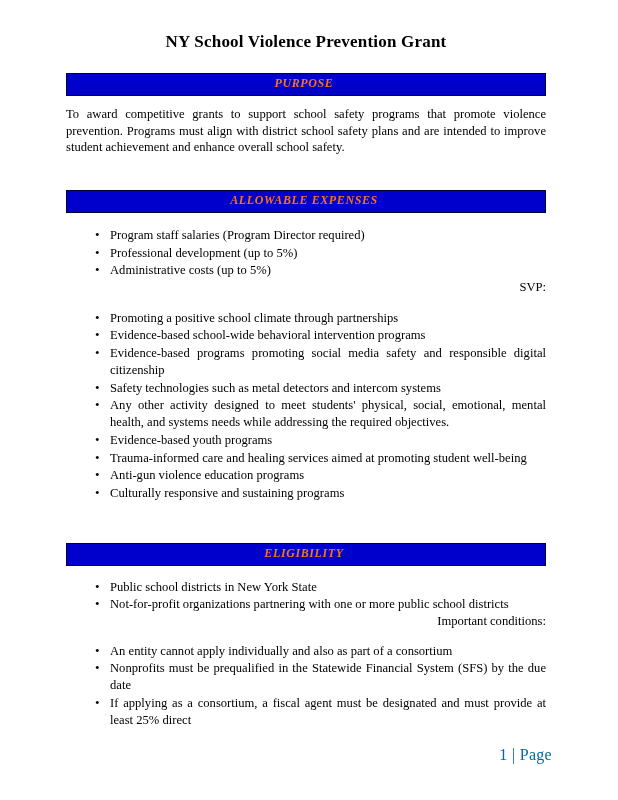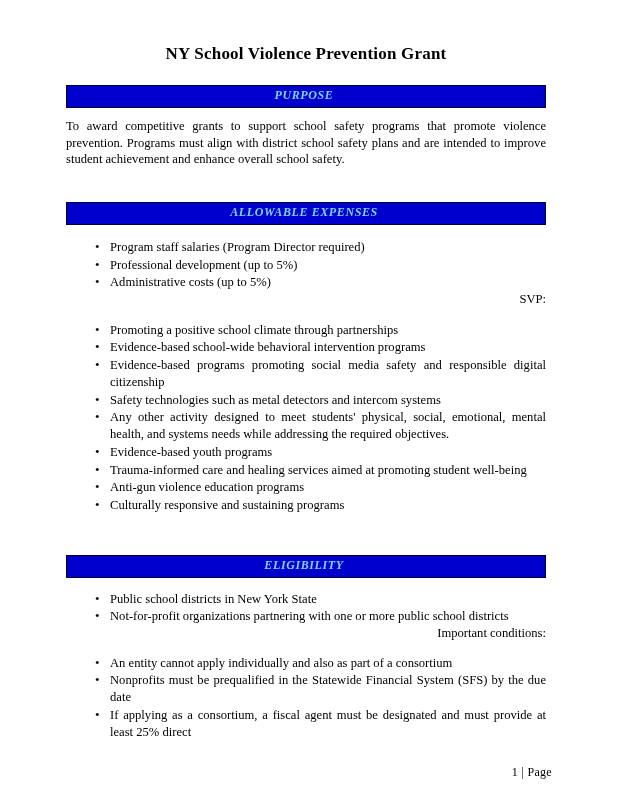--- a/index.html
+++ b/index.html
@@ -13,37 +13,37 @@
     height: 800px;
     background: #ffffff;
     box-sizing: border-box;
     font-family: "Liberation Serif", "DejaVu Serif", serif;
     color: #000000;
     overflow: hidden;
   }
   .content {
     position: absolute;
     left: 66px;
-    top: 16px;
+    top: 4px;
     width: 480px;
   }
 
   .doc-title {
     text-align: center;
     font-size: 17px;
     font-weight: bold;
     letter-spacing: 0.2px;
     margin: 28px 0 0 0;
     line-height: 1.2;
   }
 
   .section-banner {
     background: #0000CC;
     border: 1px solid #000033;
-    color: #7dd3fc;
+    color: #f97316;
     font-style: italic;
     font-weight: bold;
     font-size: 12px;
     text-align: center;
     letter-spacing: 0.6px;
     padding: 3px 4px 4px 0;
     box-sizing: border-box;
     line-height: 1.15;
   }
   .banner-purpose { margin-top: 21px; }
@@ -90,23 +90,23 @@
     left: 29px;
     top: -1px;
     font-size: 13px;
     line-height: 1.33;
   }
   ul.bullets > li:last-child { margin-bottom: 0; }
 
   .footer {
     position: absolute;
     right: 66px;
-    bottom: 20px;
-    font-size: 12px;
-    color: #000000;
+    bottom: 36px;
+    font-size: 16px;
+    color: #0369a1;
     letter-spacing: 0.3px;
   }
 </style>
 </head>
 <body>
 
 <div class="page">
   <div class="content">
 
     <h1 class="doc-title">NY School Violence Prevention Grant</h1>

